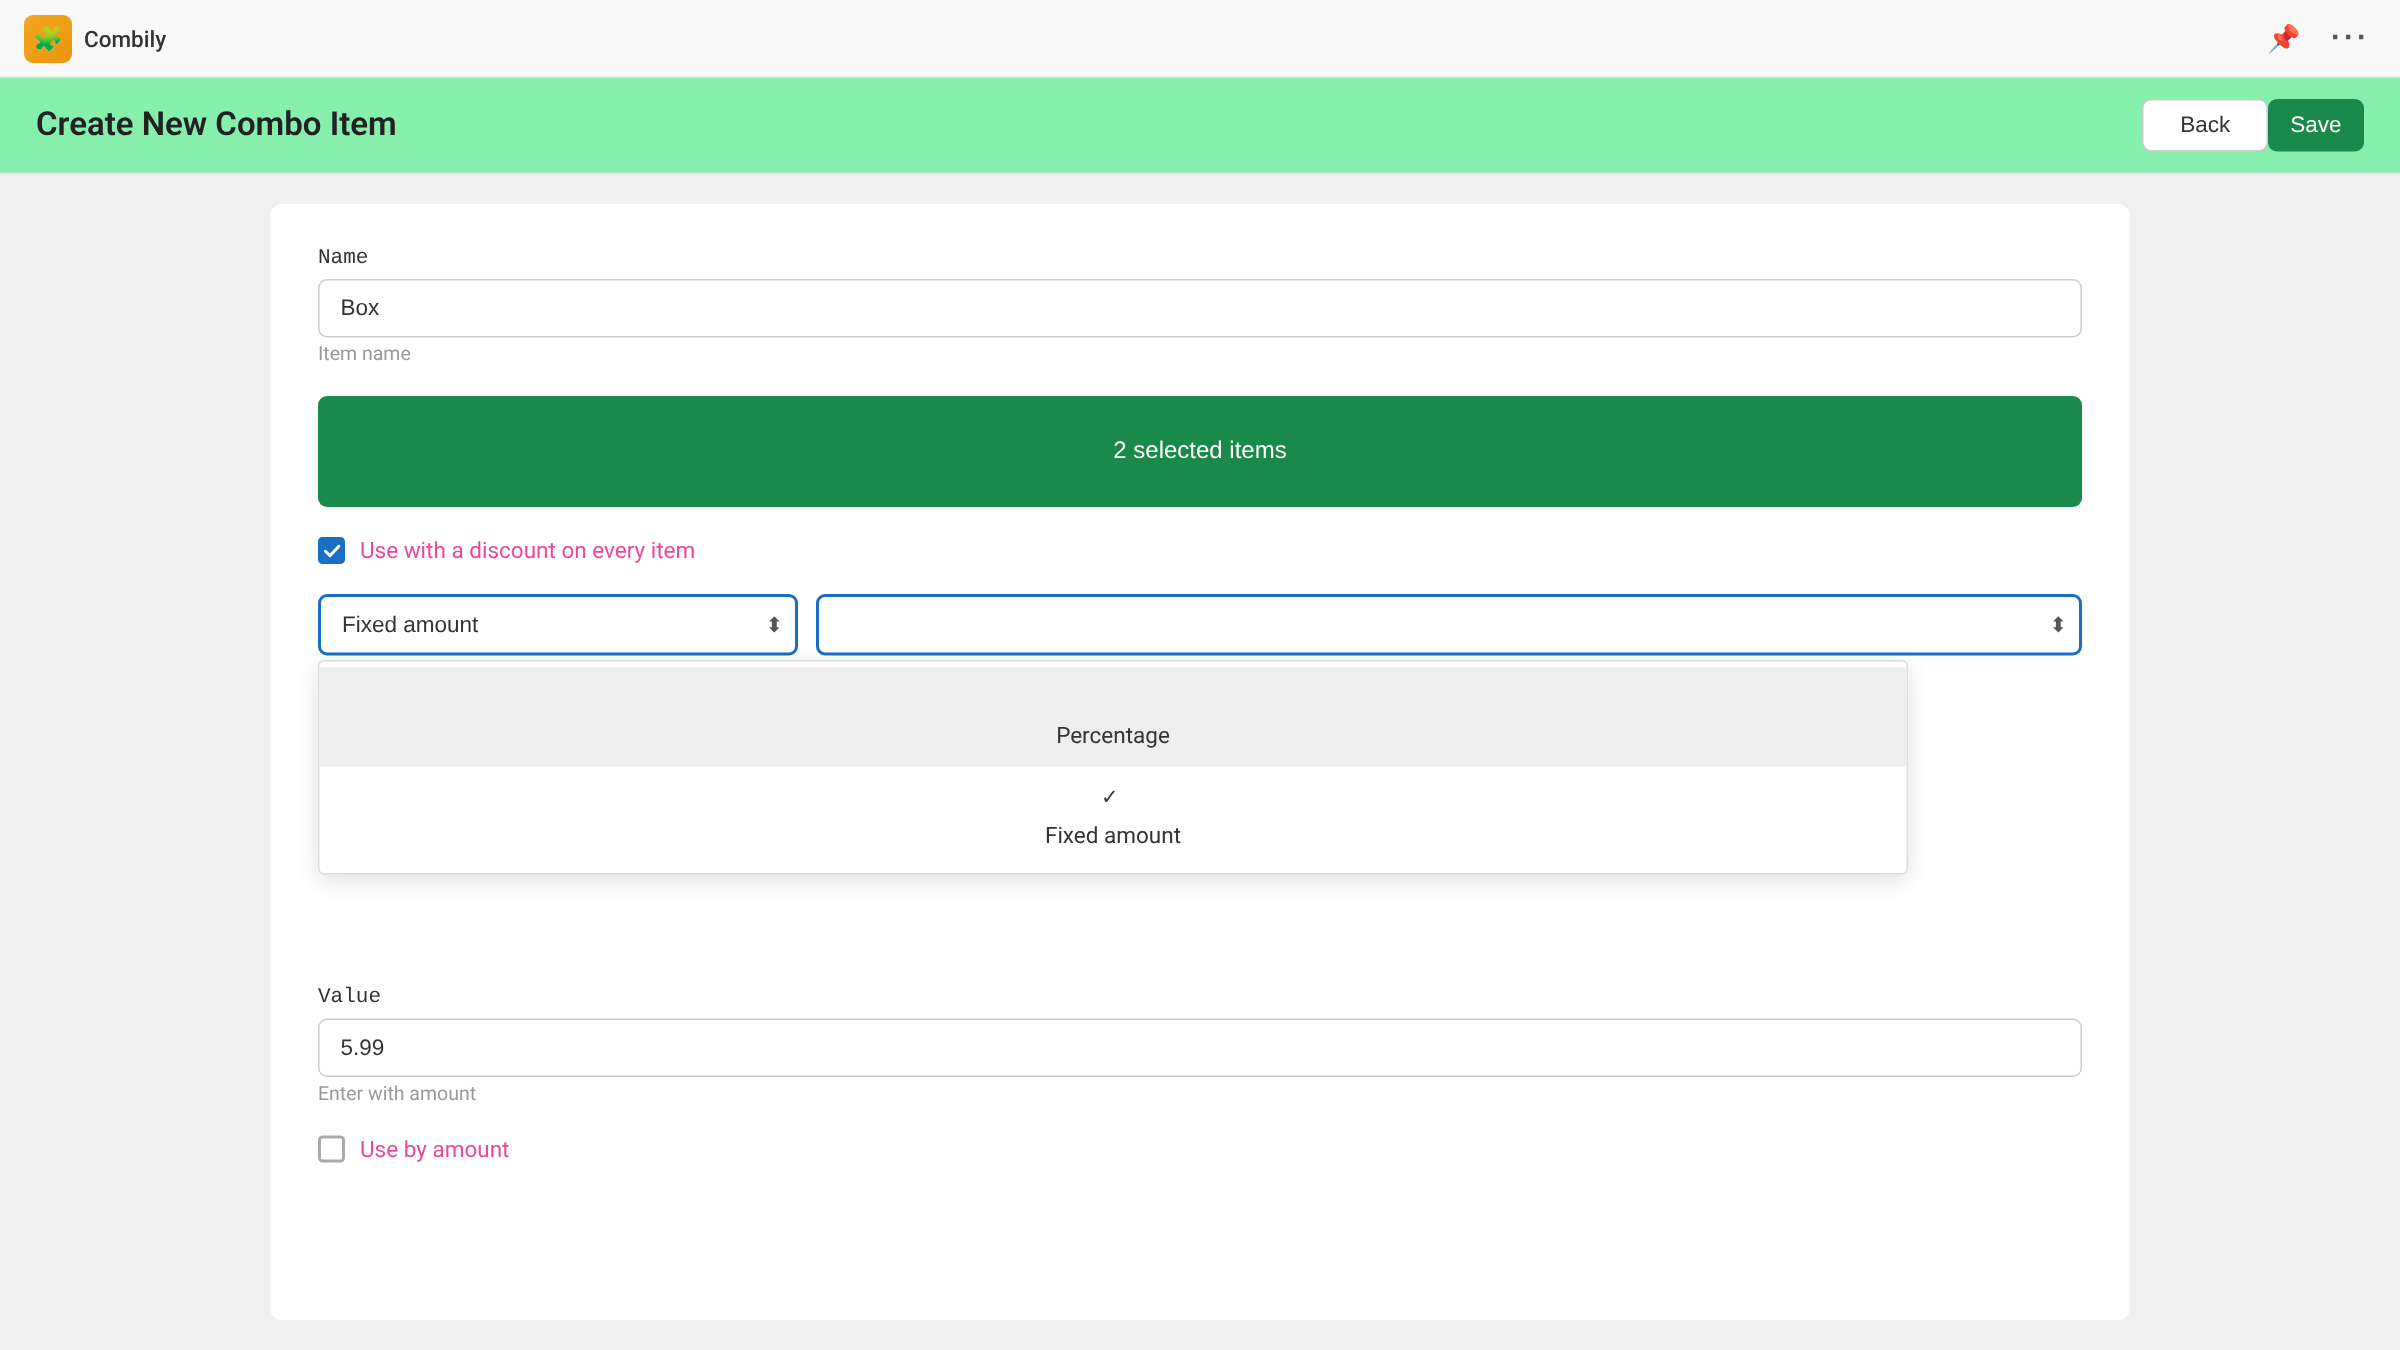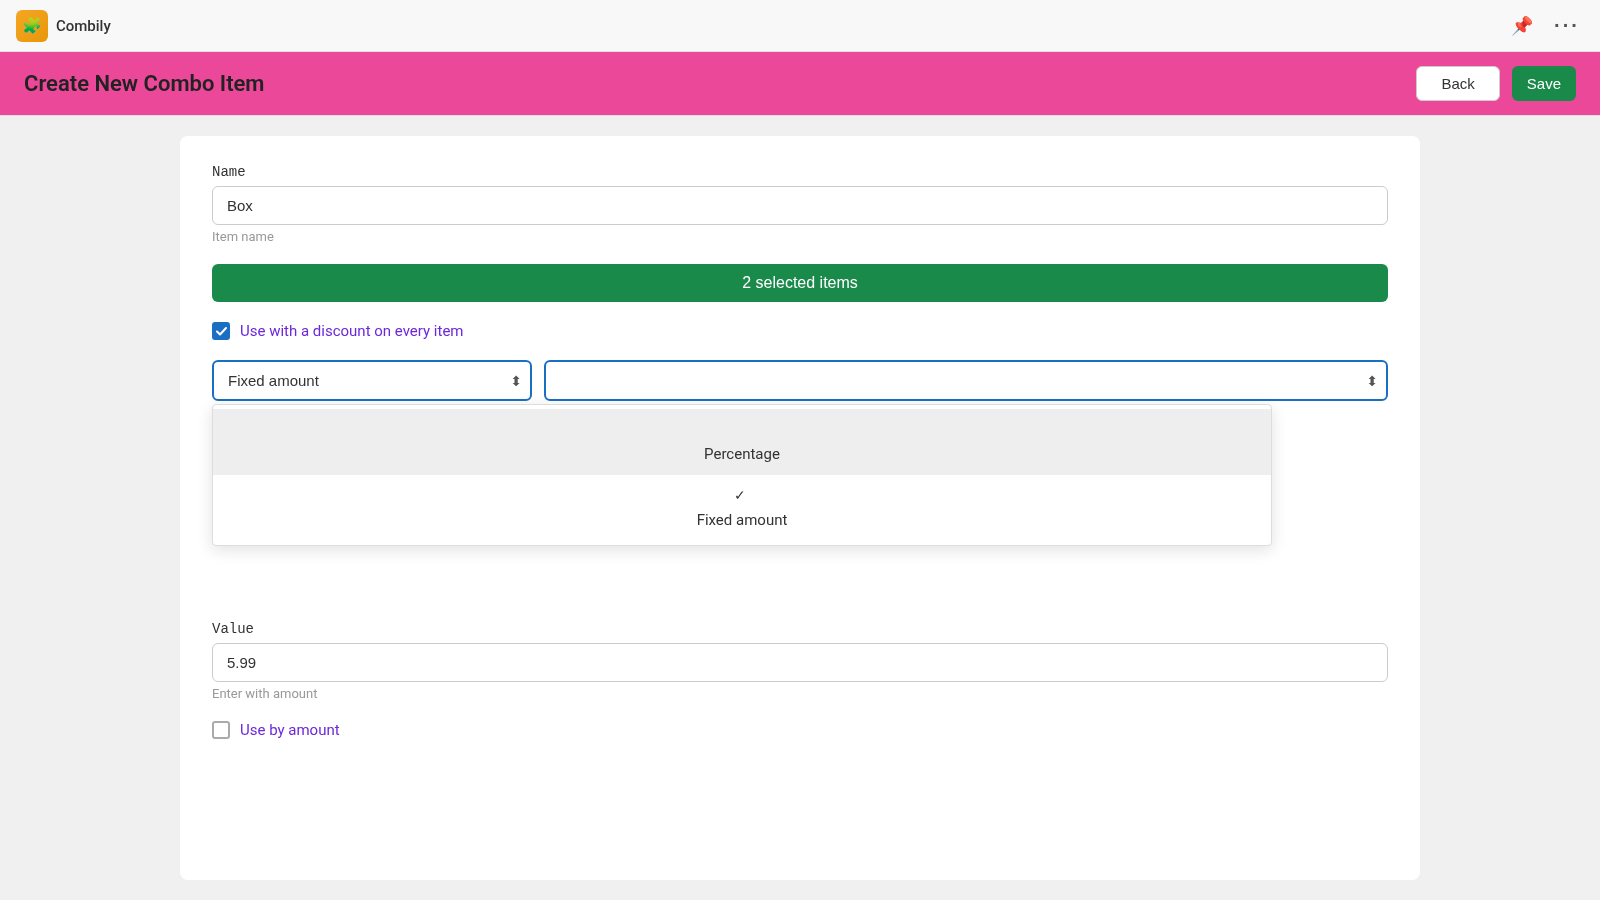--- a/index.html
+++ b/index.html
@@ -60,38 +60,37 @@
       background: none;
       border: none;
       cursor: pointer;
       color: #555;
       font-size: 18px;
       padding: 4px;
     }
 
     
     .header-bar {
-      background-color: #ec4899;
+      background-color: #86efac;
       border-bottom: 1px solid #e0e0e0;
       height: 64px;
       display: flex;
       align-items: center;
       justify-content: space-between;
       padding: 0 24px;
     }
 
     .page-title {
       font-size: 22px;
       font-weight: 600;
       color: #222;
     }
 
     .header-actions {
       display: flex;
-      gap: 12px;
     }
 
     .btn-back {
       background: #ffffff;
       border: 1px solid #ccc;
       border-radius: 6px;
       padding: 8px 24px;
       font-size: 15px;
       cursor: pointer;
       color: #333;
@@ -151,21 +150,21 @@
       font-size: 15px;
       color: #333;
       outline: none;
     }
 
     .selected-items-btn {
       width: 100%;
       background: #1a8a4a;
       border: none;
       border-radius: 6px;
-      padding: 10px;
+      padding: 28px;
       font-size: 16px;
       color: #fff;
       cursor: pointer;
       font-weight: 500;
       margin-bottom: 20px;
     }
 
     .checkbox-row {
       display: flex;
       align-items: center;
@@ -194,21 +193,21 @@
       border-radius: 3px;
       display: flex;
       align-items: center;
       justify-content: center;
       cursor: pointer;
       flex-shrink: 0;
     }
 
     .checkbox-label {
       font-size: 15px;
-      color: #6d28d9;
+      color: #ec4899;
     }
 
     
     .discount-type-row {
       display: flex;
       gap: 12px;
       margin-bottom: 0;
       position: relative;
     }
 

